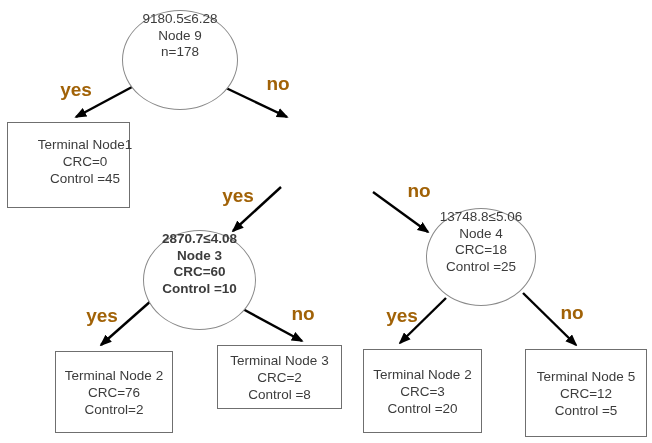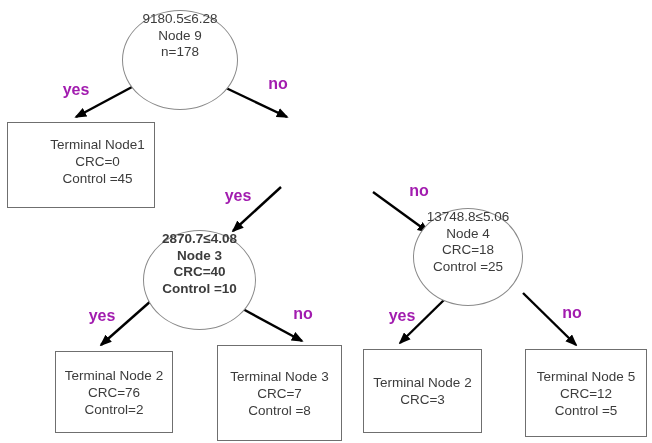--- a/index.html
+++ b/index.html
@@ -52,22 +52,22 @@
     font-size: 13.5px;
     line-height: 17px;
     box-sizing: border-box;
     padding-bottom: 8px;
   }
   .tnode.centered { padding-bottom: 0; }
   .elabel {
     position: absolute;
     transform: translate(-50%, -50%);
     font-weight: bold;
-    font-size: 16px;
-    color: #a21caf;
+    font-size: 19px;
+    color: #a16207;
     white-space: nowrap;
   }
   .nline { white-space: nowrap; }
 </style>
 </head>
 <body>
 
 <div class="canvas">
 
   <svg class="edges-layer" width="652" height="443" viewBox="0 0 652 443" xmlns="http://www.w3.org/2000/svg">
@@ -89,52 +89,53 @@
   <div class="dnode" style="left:122px; top:10px; width:116px; height:100px;">
     <div class="nline">9180.5≤6.28</div>
     <div class="nline">Node 9</div>
     <div class="nline">n=178</div>
   </div>
 
 
   <div class="dnode" style="left:143px; top:230px; width:113px; height:100px;font-weight:bold;">
     <div class="nline">2870.7≤4.08</div>
     <div class="nline">Node 3</div>
-    <div class="nline">CRC=40</div>
+    <div class="nline">CRC=60</div>
     <div class="nline">Control =10</div>
   </div>
 
-  <div class="dnode" style="left:413px; top:208px; width:110px; height:98px;">
+  <div class="dnode" style="left:426px; top:208px; width:110px; height:98px;">
     <div class="nline">13748.8≤5.06</div>
     <div class="nline">Node 4</div>
     <div class="nline">CRC=18</div>
     <div class="nline">Control =25</div>
   </div>
 
-  <div class="tnode" style="left:7px; top:122px; width:148px; height:86px;padding-left:33px;">
+  <div class="tnode" style="left:7px; top:122px; width:123px; height:86px;padding-left:33px;">
     <div class="nline">Terminal Node1</div>
     <div class="nline">CRC=0</div>
     <div class="nline">Control =45</div>
   </div>
 
   <div class="tnode centered" style="left:55px; top:351px; width:118px; height:82px;">
     <div class="nline">Terminal Node 2</div>
     <div class="nline">CRC=76</div>
     <div class="nline">Control=2</div>
   </div>
 
-  <div class="tnode centered" style="left:217px; top:345px; width:125px; height:96px;">
+  <div class="tnode centered" style="left:217px; top:345px; width:125px; height:64px;">
     <div class="nline">Terminal Node 3</div>
-    <div class="nline">CRC=7</div>
+    <div class="nline">CRC=2</div>
     <div class="nline">Control =8</div>
   </div>
 
   <div class="tnode centered" style="left:363px; top:349px; width:119px; height:84px;">
     <div class="nline">Terminal Node 2</div>
     <div class="nline">CRC=3</div>
+    <div class="nline">Control =20</div>
   </div>
 
   <div class="tnode centered" style="left:525px; top:349px; width:122px; height:88px;">
     <div class="nline">Terminal Node 5</div>
     <div class="nline">CRC=12</div>
     <div class="nline">Control =5</div>
   </div>
 
   <div class="elabel" style="left:76px;  top:90px;">yes</div>
   <div class="elabel" style="left:278px; top:84px;">no</div>

